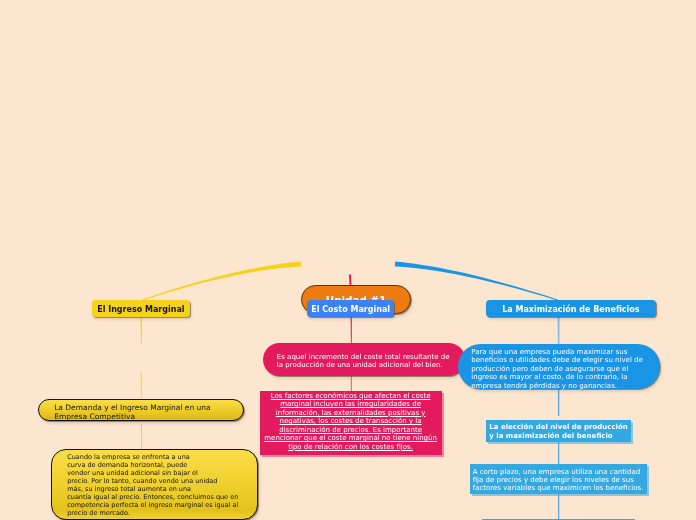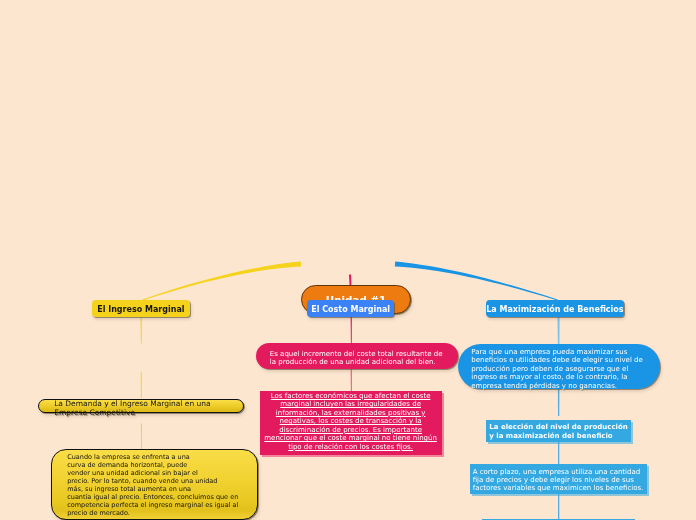--- a/index.html
+++ b/index.html
@@ -25,38 +25,38 @@
   
   .title-pill{
     border-radius:3.8px;display:flex;align-items:center;justify-content:center;
     font-weight:bold;font-size:8px;line-height:8px;color:#fff;
     padding-top:3px;
   }
   #title-b1{left:92.2px;top:300.2px;width:97.4px;height:16.5px;background:#f5d21c;color:#17160f;
     filter:drop-shadow(1.3px 1.4px 0.6px rgba(92,80,48,.58)) drop-shadow(1.8px 2px 1.6px rgba(120,105,90,.22));}
   #title-b2{left:307.1px;top:300.3px;width:87.1px;height:16.4px;background:#3b82f6;
     filter:drop-shadow(1.3px 1.4px 0.6px rgba(92,80,48,.58)) drop-shadow(1.8px 2px 1.6px rgba(120,105,90,.22));}
-  #title-b3{left:485.9px;top:300.3px;width:138px;height:16.5px;background:#1a94e5;
+  #title-b3{left:485.9px;top:300.3px;width:170px;height:16.5px;background:#1a94e5;
     filter:drop-shadow(1.3px 1.4px 0.6px rgba(92,80,48,.58)) drop-shadow(1.8px 2px 1.6px rgba(120,105,90,.22));}
 
   
   .desc{
     border-radius:40px;display:flex;align-items:center;
     font-size:7px;line-height:8.4px;
   }
   #desc-b1{left:40.2px;top:343px;width:201px;height:30px;background:#f5d21c;color:#17160f;padding:2.7px 0 0 12.8px;
     filter:drop-shadow(1.3px 1.4px 0.6px rgba(92,80,48,.58)) drop-shadow(1.8px 2px 1.6px rgba(120,105,90,.22));}
-  #desc-b2{left:256px;top:343.2px;width:202.3px;height:26px;background:#e41a5e;color:#fff;padding:3.6px 0 0 13.8px;
+  #desc-b2{left:263px;top:343.2px;width:202.3px;height:33px;background:#e41a5e;color:#fff;padding:3.6px 0 0 13.8px;
     filter:drop-shadow(1.3px 1.4px 0.6px rgba(92,80,48,.58)) drop-shadow(1.8px 2px 1.6px rgba(120,105,90,.22));}
   #desc-b3{left:457.6px;top:344px;width:202.5px;height:45px;background:#1a94e5;color:#fff;padding:5px 0 0 13.7px;
     filter:drop-shadow(1.3px 1.4px 0.6px rgba(92,80,48,.58)) drop-shadow(1.8px 2px 1.6px rgba(120,105,90,.22));}
 
   
   #sub-b1{
-    left:38px;top:398.9px;width:206.2px;height:14px;
+    left:38px;top:398.9px;width:206.2px;height:22px;
     background:linear-gradient(180deg,#f9de48 0%,#f6d83c 18%,#eecd2b 48%,#e5c31f 75%,#ddb916 94%,#e9c72c 100%);
     border:1.45px solid #111;border-radius:13px;
     color:#17160f;font-size:7.5px;line-height:9.5px;
     display:flex;align-items:center;padding:4.6px 0 0 15.2px;
     filter:drop-shadow(1.3px 1.4px 0.6px rgba(92,80,48,.58)) drop-shadow(1.8px 2px 1.6px rgba(120,105,90,.22));
   }
   #body-b1{
     left:51px;top:448.7px;width:207.3px;height:71.3px;
     background:linear-gradient(180deg,#f9dd47 0%,#f7d940 15%,#f1d231 42%,#eaca24 68%,#e3c11c 88%,#f0d038 100%);
     border:1.45px solid #111;border-radius:15px;

